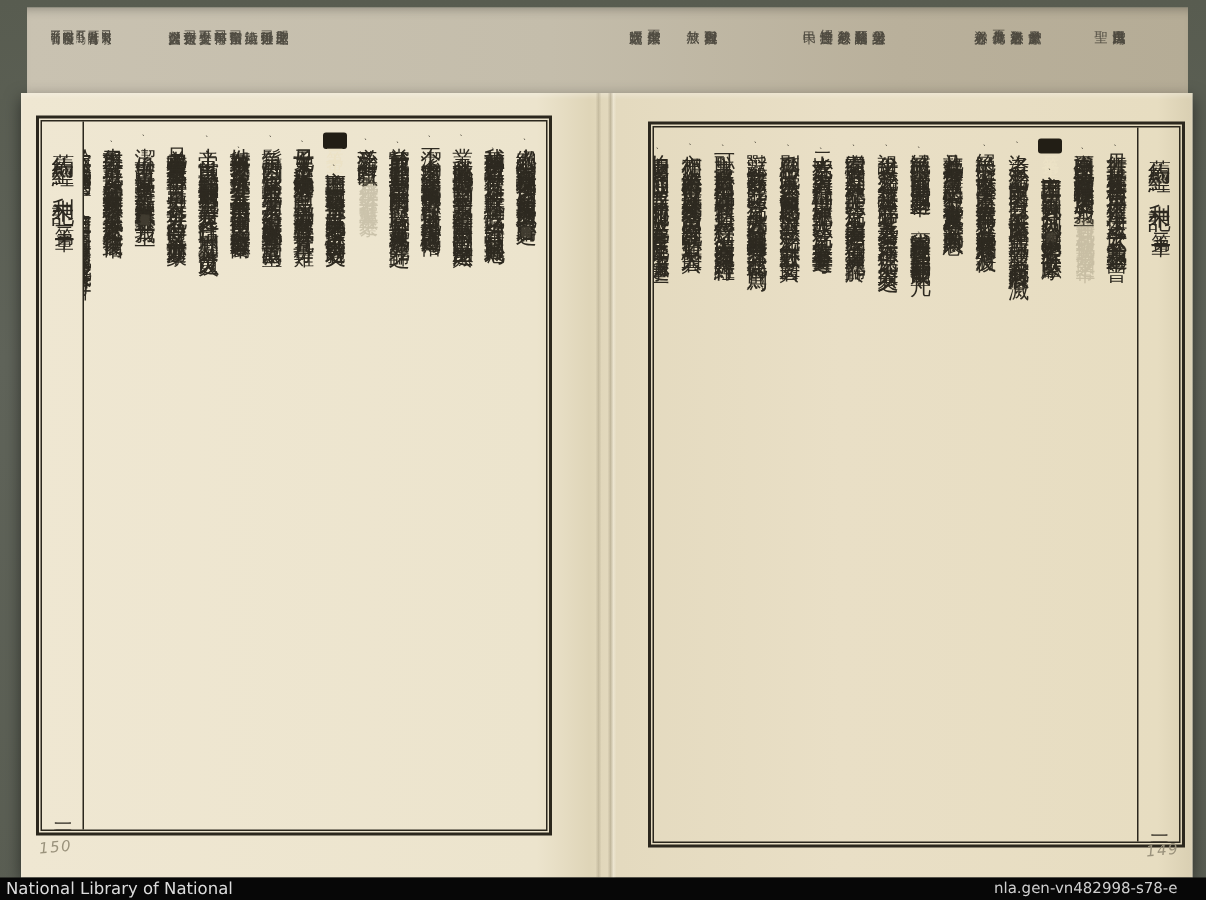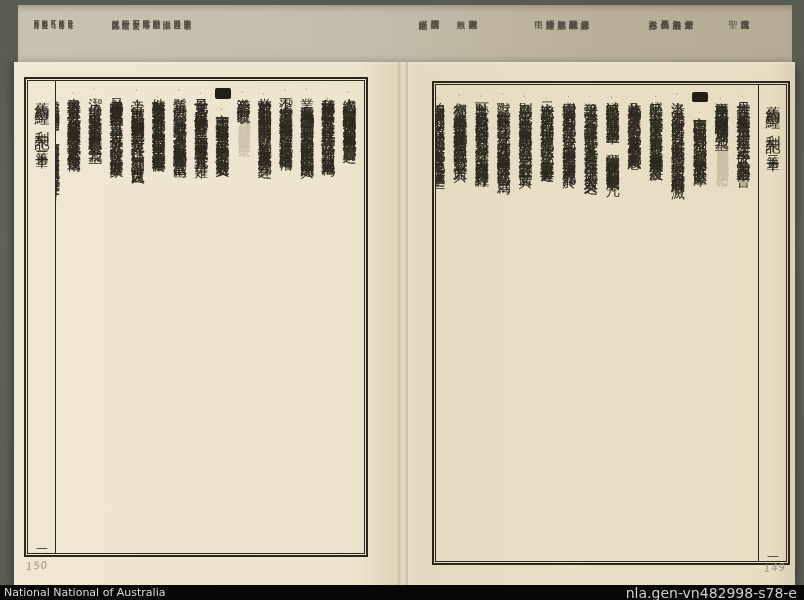--- a/index.html
+++ b/index.html
@@ -55,21 +55,21 @@
   .ghost{color:#968e74;opacity:.38;filter:blur(.4px);font-size:13px;letter-spacing:2px;}
   
   .pencil{position:absolute;font-size:10px;font-style:italic;color:#9a927c;
     transform:rotate(-5deg);letter-spacing:1px;}
   #pencil-left{left:26px;top:560px;}
   #pencil-right{left:764px;top:562px;}
   
   .library-bar{position:absolute;left:0;top:585px;width:804px;height:15px;background:#070707;
     display:flex;justify-content:space-between;align-items:center;}
   .library-bar .lib-name{color:#dcdcdc;font-size:11px;padding-left:4px;white-space:nowrap;}
-  .library-bar .img-id{color:#cfcfcf;font-size:14px;padding-right:7px;white-space:nowrap;}
+  .library-bar .img-id{color:#cfcfcf;font-size:10px;padding-right:19px;white-space:nowrap;}
 </style>
 </head>
 <body>
 
 <div class="top-band">
   <div class="frag-group" style="left:16px;width:40px;">
       <div class="frag-col">示大祭司何</div>
       <div class="frag-col">者可爲何者</div>
       <div class="frag-col">不可爲</div>
       <div class="frag-col">祭司有殘疾</div>
@@ -171,15 +171,15 @@
         <span class="t-vol">上卷</span>
       </div>
     </div>
   </div>
 </div>
 
 <div class="pencil" id="pencil-left">150</div>
 <div class="pencil" id="pencil-right">149</div>
 
 <div class="library-bar">
-  <span class="lib-name">National National of Australia</span>
+  <span class="lib-name">National Library of National</span>
   <span class="img-id">nla.gen-vn482998-s78-e</span>
 </div>
 
 </body></html>

